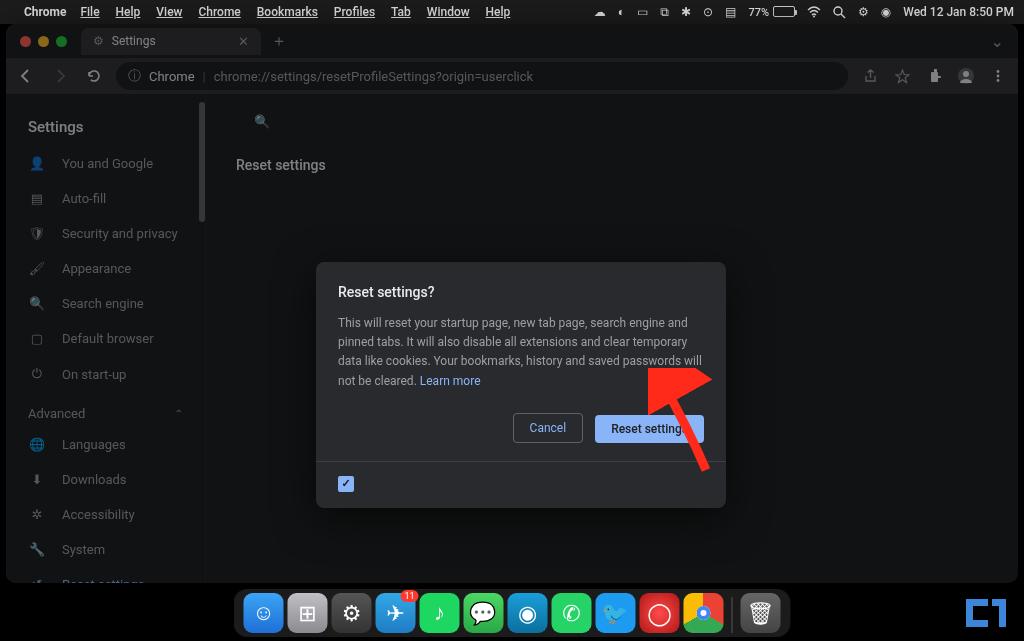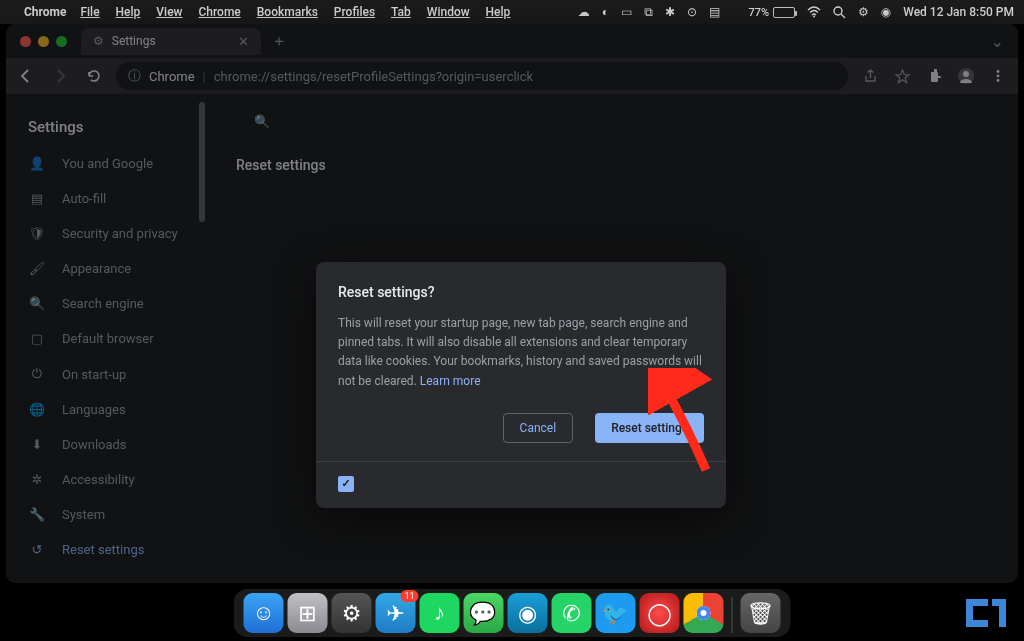--- a/index.html
+++ b/index.html
@@ -5,21 +5,21 @@
 * { margin: 0; padding: 0; box-sizing: border-box; font-family: -apple-system, BlinkMacSystemFont, "Segoe UI", Roboto, sans-serif; }
 body { width: 1024px; height: 641px; background: #000; overflow: hidden; position: relative; }
 
 
 .menubar { height: 24px; background: rgba(30,30,30,0.95); display: flex; align-items: center; padding: 0 10px; color: #ddd; font-size: 12px; font-weight: 500; }
 .menubar .apple { margin-right: 14px; }
 .menubar .app-name { font-weight: 700; margin-right: 14px; }
 .menubar .menu-item { margin-right: 16px; cursor: default; text-decoration: underline; }
 .menubar .right { margin-left: auto; display: flex; align-items: center; gap: 12px; }
 .menubar .right .ico { display: inline-flex; align-items: center; justify-content: center; }
-.battery-wrap { display: flex; align-items: center; gap: 4px; font-size: 11px; margin-left: 16px; }
+.battery-wrap { display: flex; align-items: flex-start; gap: 4px; font-size: 11px; }
 .battery { width: 22px; height: 11px; border: 1px solid #ccc; border-radius: 2px; position: relative; }
 .battery:after { content: ""; position: absolute; right: -3px; top: 3px; width: 2px; height: 5px; background: #ccc; border-radius: 0 1px 1px 0; }
 .battery .fill { background: #ccc; height: 100%; width: 77%; }
 
 
 .chrome-window { position: absolute; top: 24px; left: 6px; right: 6px; bottom: 58px; background: #202124; border-radius: 10px; overflow: hidden; box-shadow: 0 10px 40px rgba(0,0,0,0.6); }
 
 .tabstrip { height: 34px; background: #202124; display: flex; align-items: center; padding: 0 8px; }
 .win-ctrls { display: flex; gap: 7px; margin-right: 14px; margin-left: 6px; }
 .win-ctrls div { width: 11px; height: 11px; border-radius: 50%; }
@@ -58,21 +58,21 @@
 .search-row { display: flex; align-items: center; gap: 10px; color: #5f6368; font-size: 13px; margin-bottom: 28px; margin-left: 18px; }
 .search-row input { background: transparent; border: none; color: #9aa0a6; outline: none; font-size: 13px; width: 300px; }
 .section-title { color: #e8eaed; font-size: 14px; font-weight: 500; margin-bottom: 14px; }
 .row-card { background: #292a2d; border-radius: 6px; padding: 14px 16px; font-size: 12px; color: #9aa0a6; display: flex; align-items: center; justify-content: space-between; max-width: 540px; }
 
 
 .dialog { position: absolute; z-index: 20; left: 310px; top: 238px; width: 410px; background: #292a2d; border-radius: 8px; box-shadow: 0 10px 40px rgba(0,0,0,0.6); padding: 22px 22px 16px; color: #bdc1c6; }
 .dialog h2 { color: #e8eaed; font-size: 14px; font-weight: 500; margin-bottom: 14px; }
 .dialog p { font-size: 12px; line-height: 1.6; color: #9aa0a6; }
 .dialog p a { color: #8ab4f8; text-decoration: none; }
-.dialog-actions { display: flex; justify-content: flex-end; gap: 22px; margin-top: 22px; }
+.dialog-actions { display: flex; justify-content: flex-end; gap: 12px; margin-top: 22px; align-items: flex-end; }
 .btn { font-size: 12px; padding: 7px 16px; border-radius: 4px; cursor: pointer; border: none; }
 .btn-cancel { background: transparent; border: 1px solid #5f6368; color: #8ab4f8; }
 .btn-primary { background: #8ab4f8; color: #202124; font-weight: 500; }
 .dialog-footer { border-top: 1px solid #3c4043; margin: 18px -22px 0; padding: 14px 22px 0; display: flex; align-items: center; gap: 14px; font-size: 12px; color: #9aa0a6; }
 .checkbox { width: 16px; height: 16px; background: #8ab4f8; border-radius: 2px; display: flex; align-items: center; justify-content: center; color: #202124; font-size: 11px; font-weight: bold; }
 
 
 .arrow { position: absolute; z-index: 30; left: 648px; top: 368px; width: 70px; height: 110px; pointer-events: none; }
 
 
@@ -239,20 +239,24 @@
           <span>Search engine</span>
         </div>
       <div class="nav-item">
           <span class="nav-ico">▢</span>
           <span>Default browser</span>
         </div>
       <div class="nav-item">
           <span class="nav-ico">⏻</span>
           <span>On start-up</span>
         </div>
+      <div class="nav-section">
+          <span>Advanced</span>
+          <span class="exp">⌃</span>
+        </div>
       <div class="nav-item">
           <span class="nav-ico">🌐</span>
           <span>Languages</span>
         </div>
       <div class="nav-item">
           <span class="nav-ico">⬇</span>
           <span>Downloads</span>
         </div>
       <div class="nav-item">
           <span class="nav-ico">✲</span>

